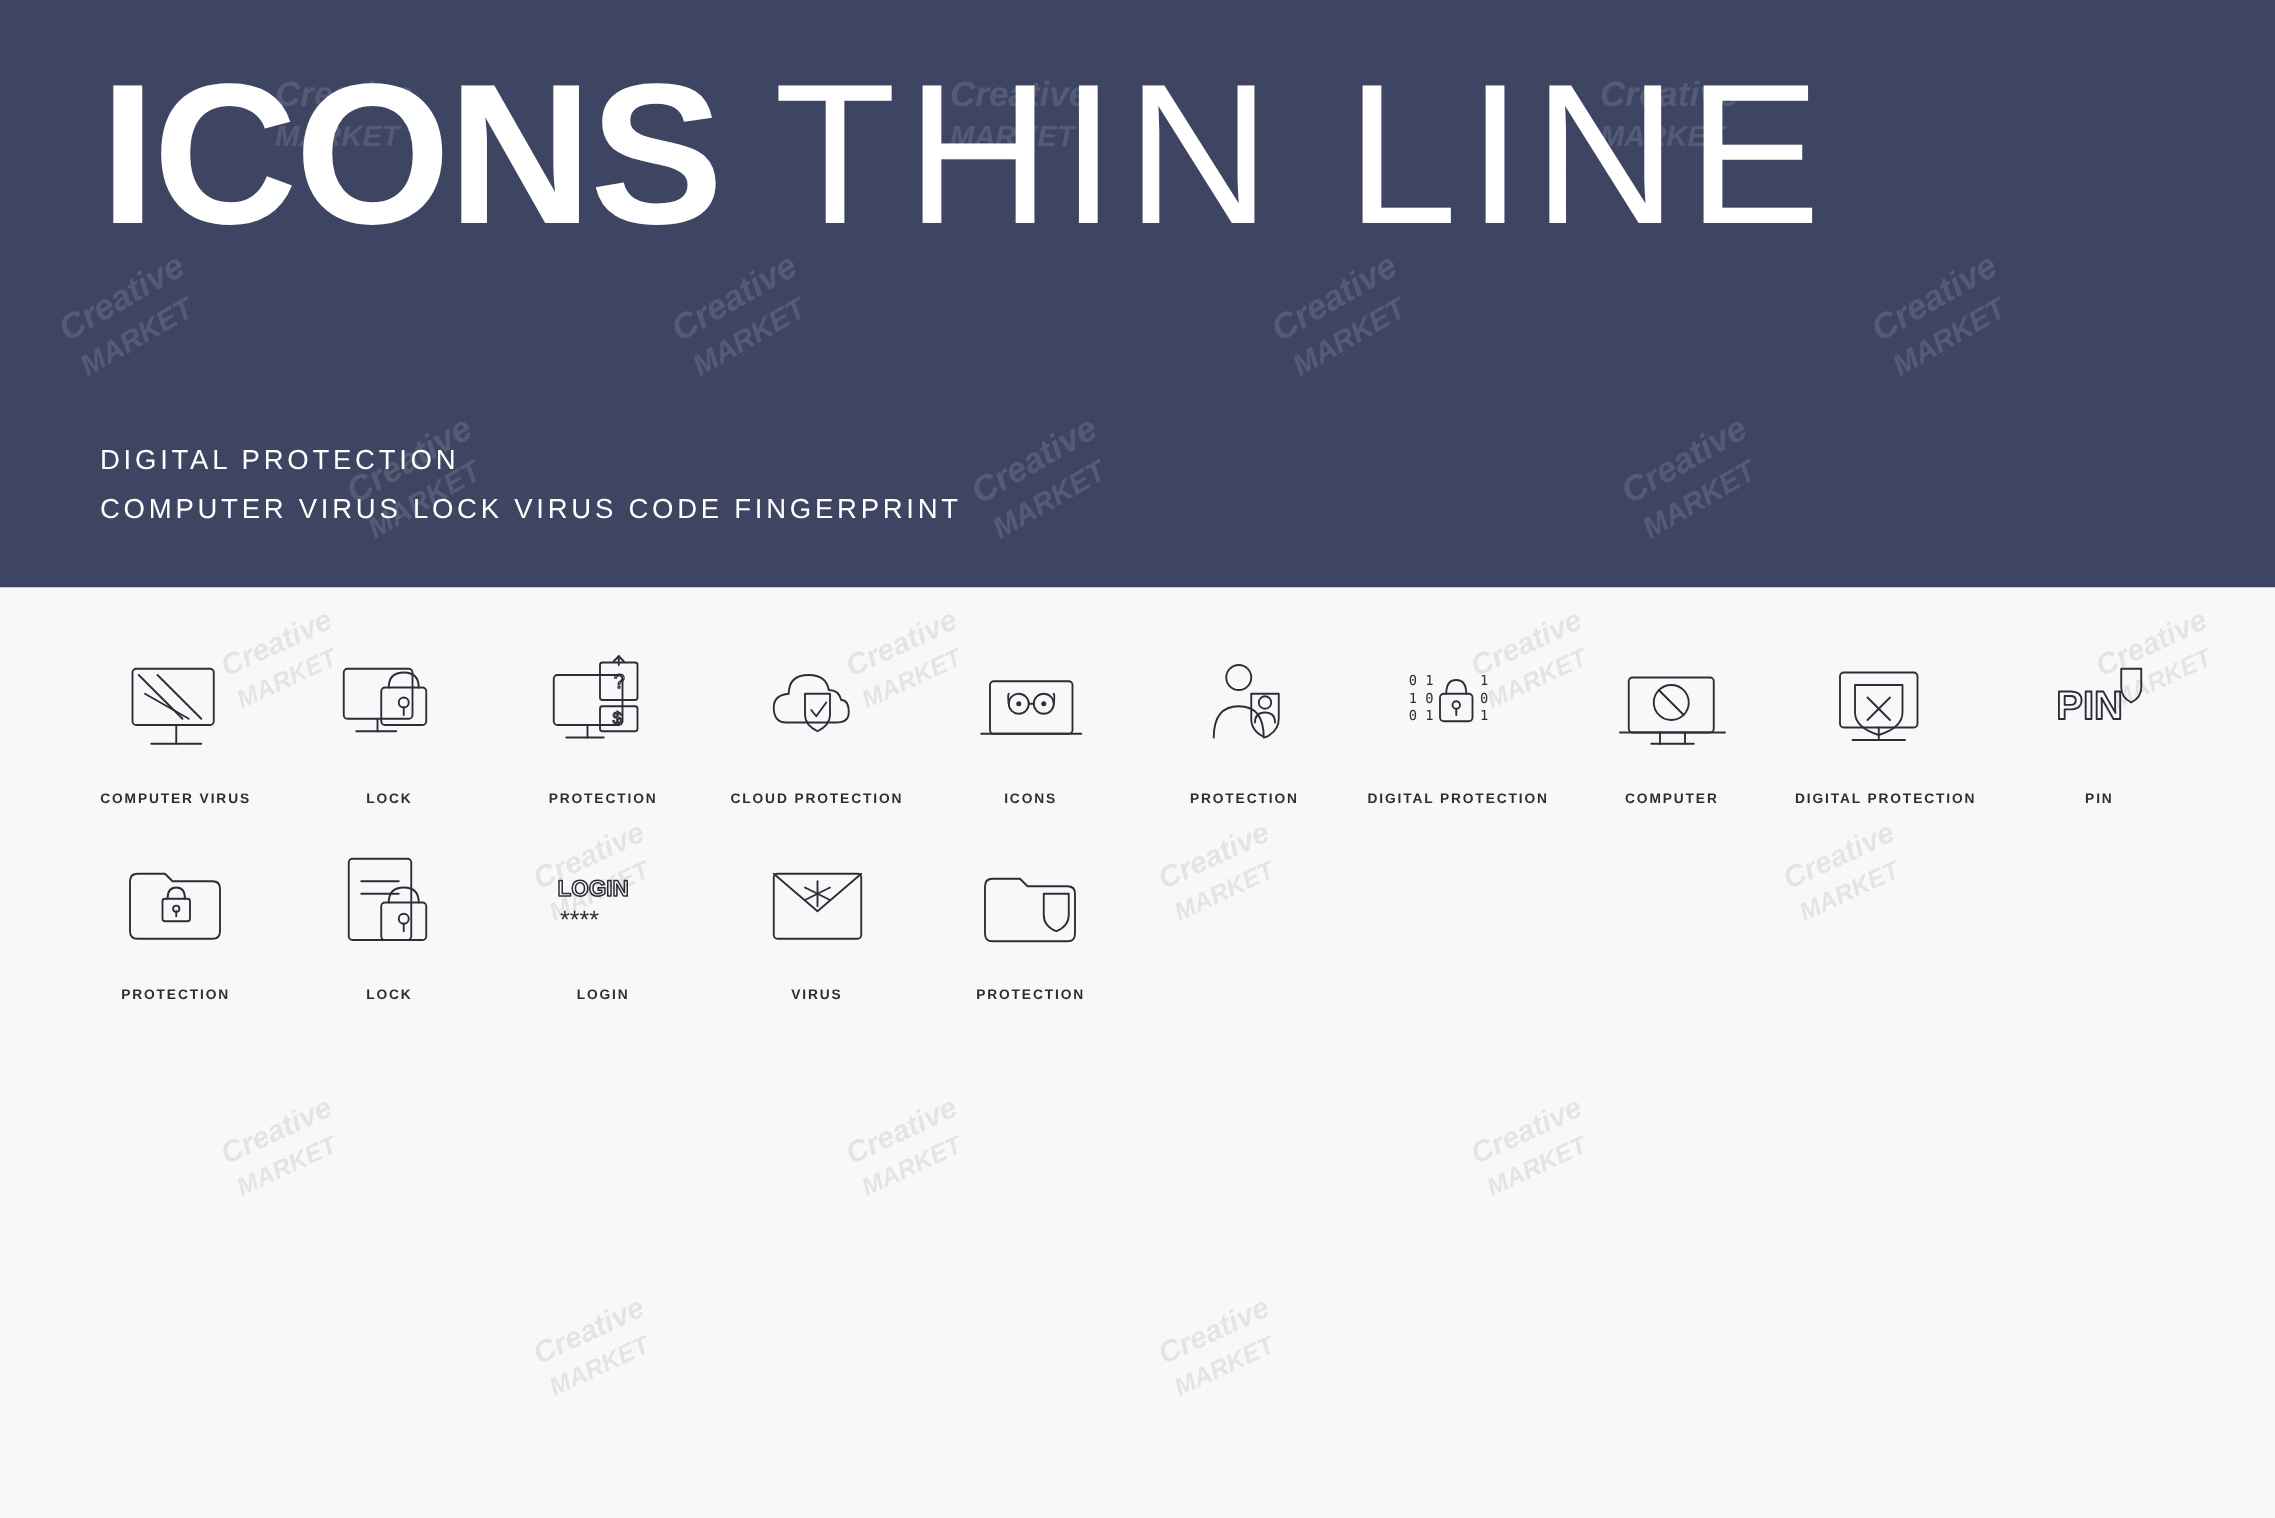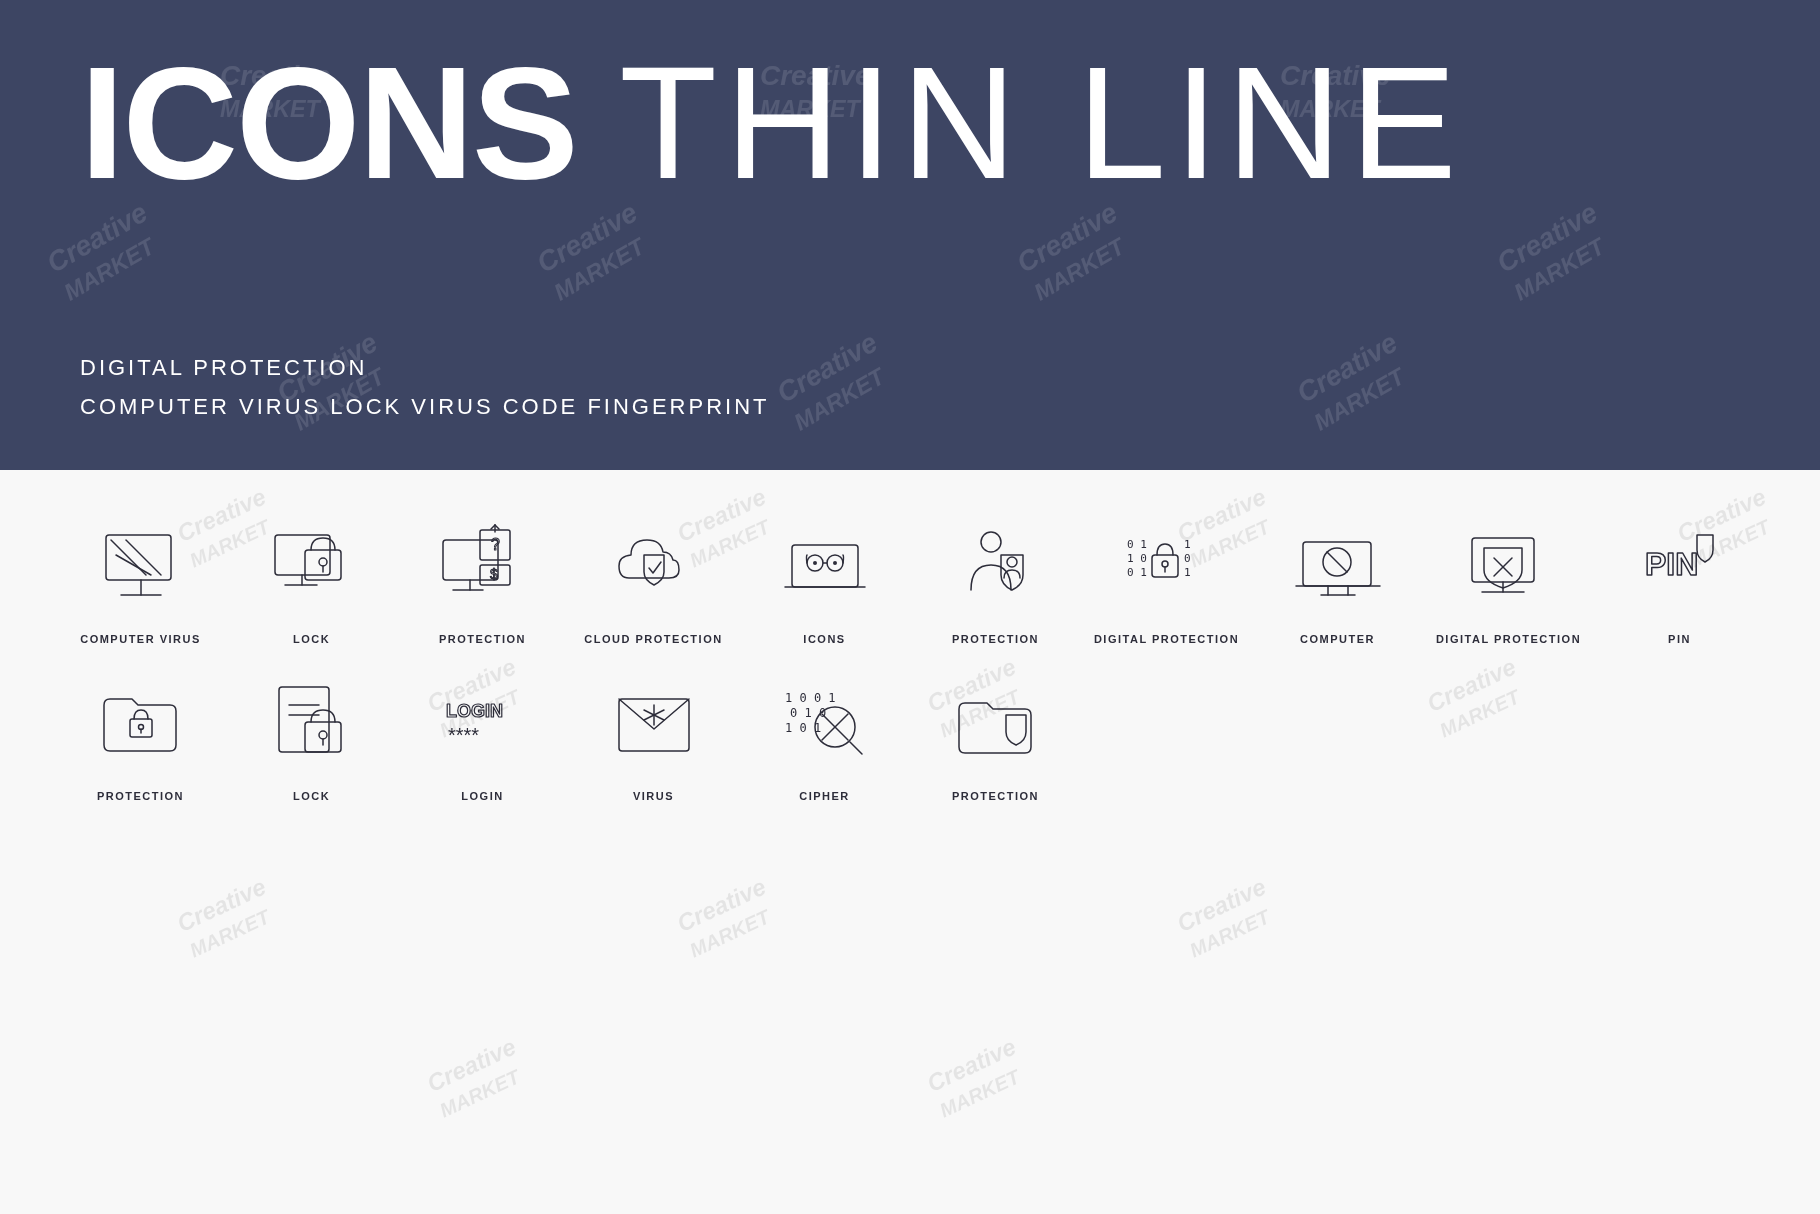--- a/index.html
+++ b/index.html
@@ -389,37 +389,20 @@
 
           <line x1="45" y1="28" x2="45" y2="48"></line>
           <line x1="35" y1="33" x2="55" y2="43"></line>
           <line x1="55" y1="33" x2="35" y2="43"></line>
         </svg>
       </div>
       <div class="icon-label">VIRUS</div>
     </div>
 
 
-    <div class="icon-item">
-      <div class="icon-box">
-        <svg viewBox="0 0 90 90">
-
-          <text x="5" y="25" font-size="12" fill="#2d2d3a" stroke="none" font-family="monospace">1 0 0 1</text>
-          <text x="10" y="40" font-size="12" fill="#2d2d3a" stroke="none" font-family="monospace">0 1 0</text>
-          <text x="5" y="55" font-size="12" fill="#2d2d3a" stroke="none" font-family="monospace">1 0 1</text>
-
-          <circle cx="55" cy="50" r="20"></circle>
-          <line x1="42" y1="37" x2="68" y2="63"></line>
-          <line x1="68" y1="37" x2="42" y2="63"></line>
-
-          <line x1="70" y1="65" x2="82" y2="77"></line>
-        </svg>
-      </div>
-      <div class="icon-label">CIPHER</div>
-    </div>
 
     <div class="icon-item">
       <div class="icon-box">
         <svg viewBox="0 0 90 90">
 
           <path d="M8 32 Q8 26 14 26 L36 26 L42 32 L74 32 Q80 32 80 38 L80 70 Q80 76 74 76 L14 76 Q8 76 8 70 Z"></path>
 
           <path d="M55 38 L75 38 L75 55 Q75 64 65 68 Q55 64 55 55 Z"></path>
         </svg>
       </div>

